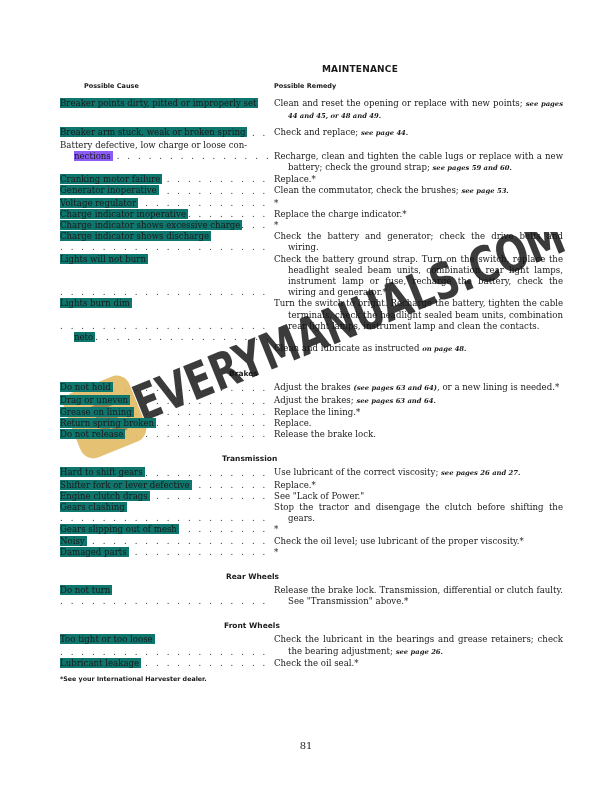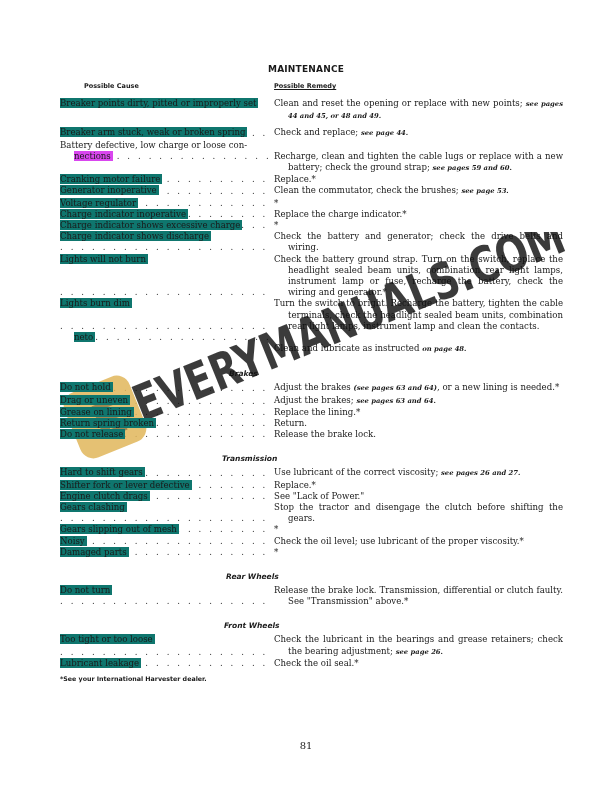--- a/index.html
+++ b/index.html
@@ -6,30 +6,30 @@
     body {
       width: 612px; height: 792px; background: #ffffff; position: relative; overflow: hidden;
       font-family: "DejaVu Serif", "Liberation Serif", serif; color: #1a1a1a;
     }
     .page { position: absolute; left: 60px; top: 64px; width: 503px; }
     .title {
       text-align: center; font-family: "DejaVu Sans", "Liberation Sans", sans-serif;
       font-weight: bold; font-size: 9px; letter-spacing: 0.2px; margin-left: 214px; text-align: left;
       padding-left: 0; height: 14px;
     }
-    .title span { display: inline-block; width: 130px; text-align: left; margin-left: -6px; }
+    .title span { display: inline-block; width: 130px; text-align: right; margin-left: -6px; }
     .heads { position: relative; height: 20px; font-family: "DejaVu Sans", "Liberation Sans", sans-serif; font-weight: bold; font-size: 6.5px; }
     .heads .c { position: absolute; left: 0; top: 4px; padding-left: 24px; }
-    .heads .r { position: absolute; left: 214px; top: 4px; text-decoration: underline; }
+    .heads .r { position: absolute; left: 214px; top: 4px; }
     .section { position: relative; }
     .sec-title {
       font-family: "DejaVu Sans", "Liberation Sans", sans-serif; font-weight: bold; font-size: 7.5px;
       text-align: center; margin-left: 214px; width: 0; white-space: nowrap; position: relative; height: 13px;
     }
-    .sec-title span { position: absolute; left: -45px; top: 0; font-style: italic; }
+    .sec-title span { position: absolute; left: -45px; top: 0; }
     .row { display: flex; font-size: 8.6px; line-height: 11.2px; }
     .cause { width: 214px; flex: none; position: relative; white-space: nowrap; overflow: hidden; }
     .cause .txt { background: #0f766e; padding-right: 2px; position: relative; z-index: 1; }
     .cause .dots { position: absolute; left: 0; right: 6px; bottom: 0; overflow: hidden; white-space: nowrap; color: #333; letter-spacing: 2.6px; }
     .cause-wrap { width: 214px; flex: none; }
     .cause-wrap .first { white-space: nowrap; }
     .cause-wrap .second { padding-left: 14px; position: relative; white-space: nowrap; overflow: hidden; }
     .remedy { flex: 1; text-align: justify; padding-left: 0; }
     .remedy-hang { padding-left: 14px; text-indent: -14px; }
     .ref { font-style: italic; font-weight: bold; font-size: 6.8px; }
@@ -58,21 +58,21 @@
     <div class="gap-s"></div>
 
     <div class="row">
       <div class="cause"><span class="dots">. . . . . . . . . . . . . . . . . . . . . . . . . . . . . . . . . . . . . . . . . . .</span><span class="txt">Breaker arm stuck, weak or broken spring</span></div>
       <div class="remedy remedy-hang"><span>Check and replace;</span> <span class="ref">see page 44.</span></div>
     </div>
 
     <div class="row">
       <div class="cause-wrap">
         <div class="first">Battery defective, low charge or loose con-</div>
-        <div class="second"><span class="dots" style="position:absolute;left:14px;right:6px;bottom:0;overflow:hidden;white-space:nowrap;letter-spacing:2.6px;color:#333;">. . . . . . . . . . . . . . . . . . . . . . . . . . . . . . . . . . . . . . . . . . .</span><span style="background:#d946ef;position:relative;z-index:1;padding-right:2px;">nections</span></div>
+        <div class="second"><span class="dots" style="position:absolute;left:14px;right:6px;bottom:0;overflow:hidden;white-space:nowrap;letter-spacing:2.6px;color:#333;">. . . . . . . . . . . . . . . . . . . . . . . . . . . . . . . . . . . . . . . . . . .</span><span style="background:#8b5cf6;position:relative;z-index:1;padding-right:2px;">nections</span></div>
       </div>
       <div class="remedy remedy-hang" style="padding-top:11.2px;"><span>Recharge, clean and tighten the cable lugs or replace with a new battery; check the ground strap;</span> <span class="ref">see pages 59 and 60.</span></div>
     </div>
 
     <div class="row">
       <div class="cause"><span class="dots">. . . . . . . . . . . . . . . . . . . . . . . . . . . . . . . . . . . . . . . . . . .</span><span class="txt">Cranking motor failure</span></div>
       <div class="remedy remedy-hang"><span>Replace.*</span></div>
     </div>
     <div class="row">
       <div class="cause"><span class="dots">. . . . . . . . . . . . . . . . . . . . . . . . . . . . . . . . . . . . . . . . . . .</span><span class="txt">Generator inoperative</span></div>
@@ -123,21 +123,21 @@
     <div class="row">
       <div class="cause"><span class="dots">. . . . . . . . . . . . . . . . . . . . . . . . . . . . . . . . . . . . . . . . . . .</span><span class="txt">Drag or uneven</span></div>
       <div class="remedy remedy-hang"><span>Adjust the brakes;</span> <span class="ref">see pages 63 and 64.</span></div>
     </div>
     <div class="row">
       <div class="cause"><span class="dots">. . . . . . . . . . . . . . . . . . . . . . . . . . . . . . . . . . . . . . . . . . .</span><span class="txt">Grease on lining</span></div>
       <div class="remedy remedy-hang"><span>Replace the lining.*</span></div>
     </div>
     <div class="row">
       <div class="cause"><span class="dots">. . . . . . . . . . . . . . . . . . . . . . . . . . . . . . . . . . . . . . . . . . .</span><span class="txt">Return spring broken</span></div>
-      <div class="remedy remedy-hang"><span>Return.</span></div>
+      <div class="remedy remedy-hang"><span>Replace.</span></div>
     </div>
     <div class="row">
       <div class="cause"><span class="dots">. . . . . . . . . . . . . . . . . . . . . . . . . . . . . . . . . . . . . . . . . . .</span><span class="txt">Do not release</span></div>
       <div class="remedy remedy-hang"><span>Release the brake lock.</span></div>
     </div>
   </div>
 
   <div class="gap-m"></div>
   <div class="sec-title">
       <span style="left:-52px">Transmission</span>

